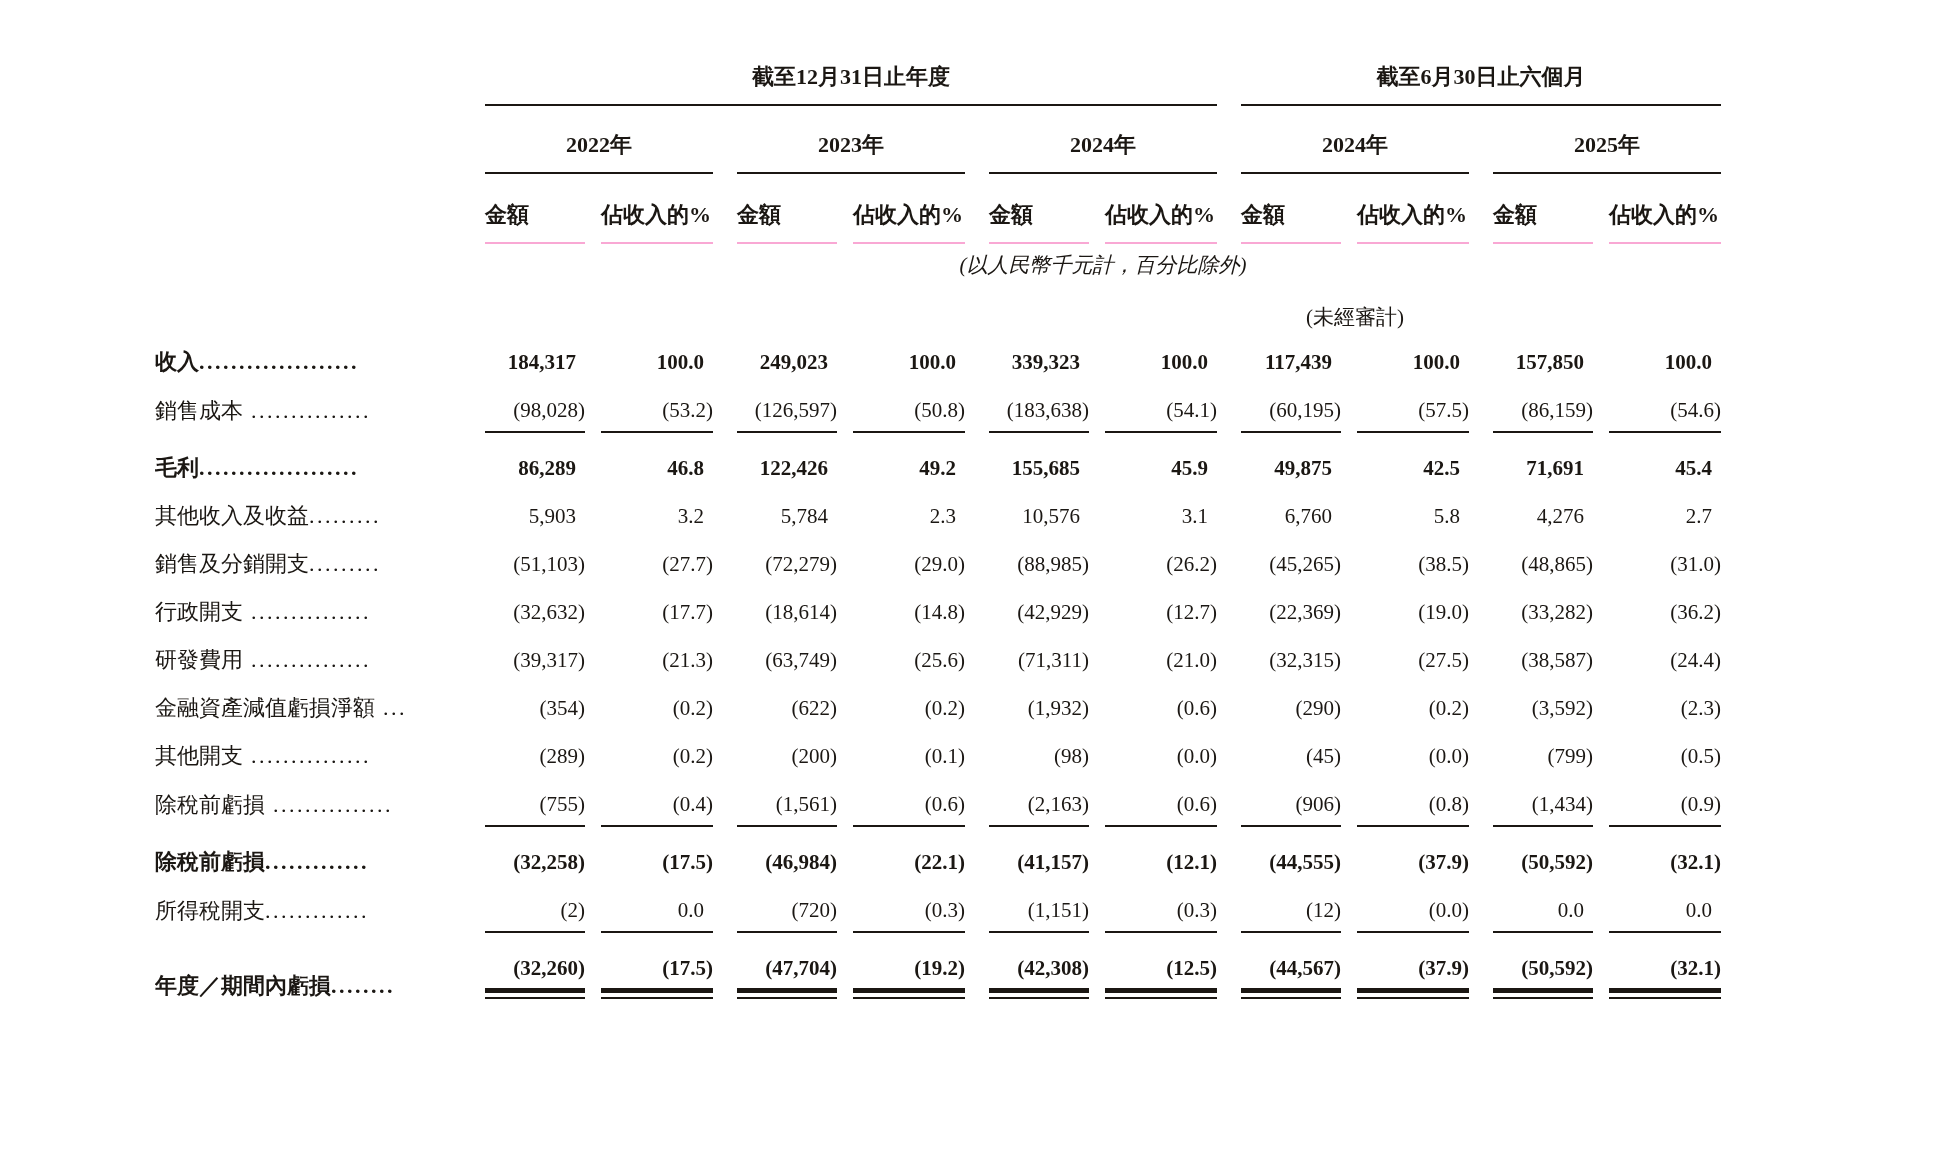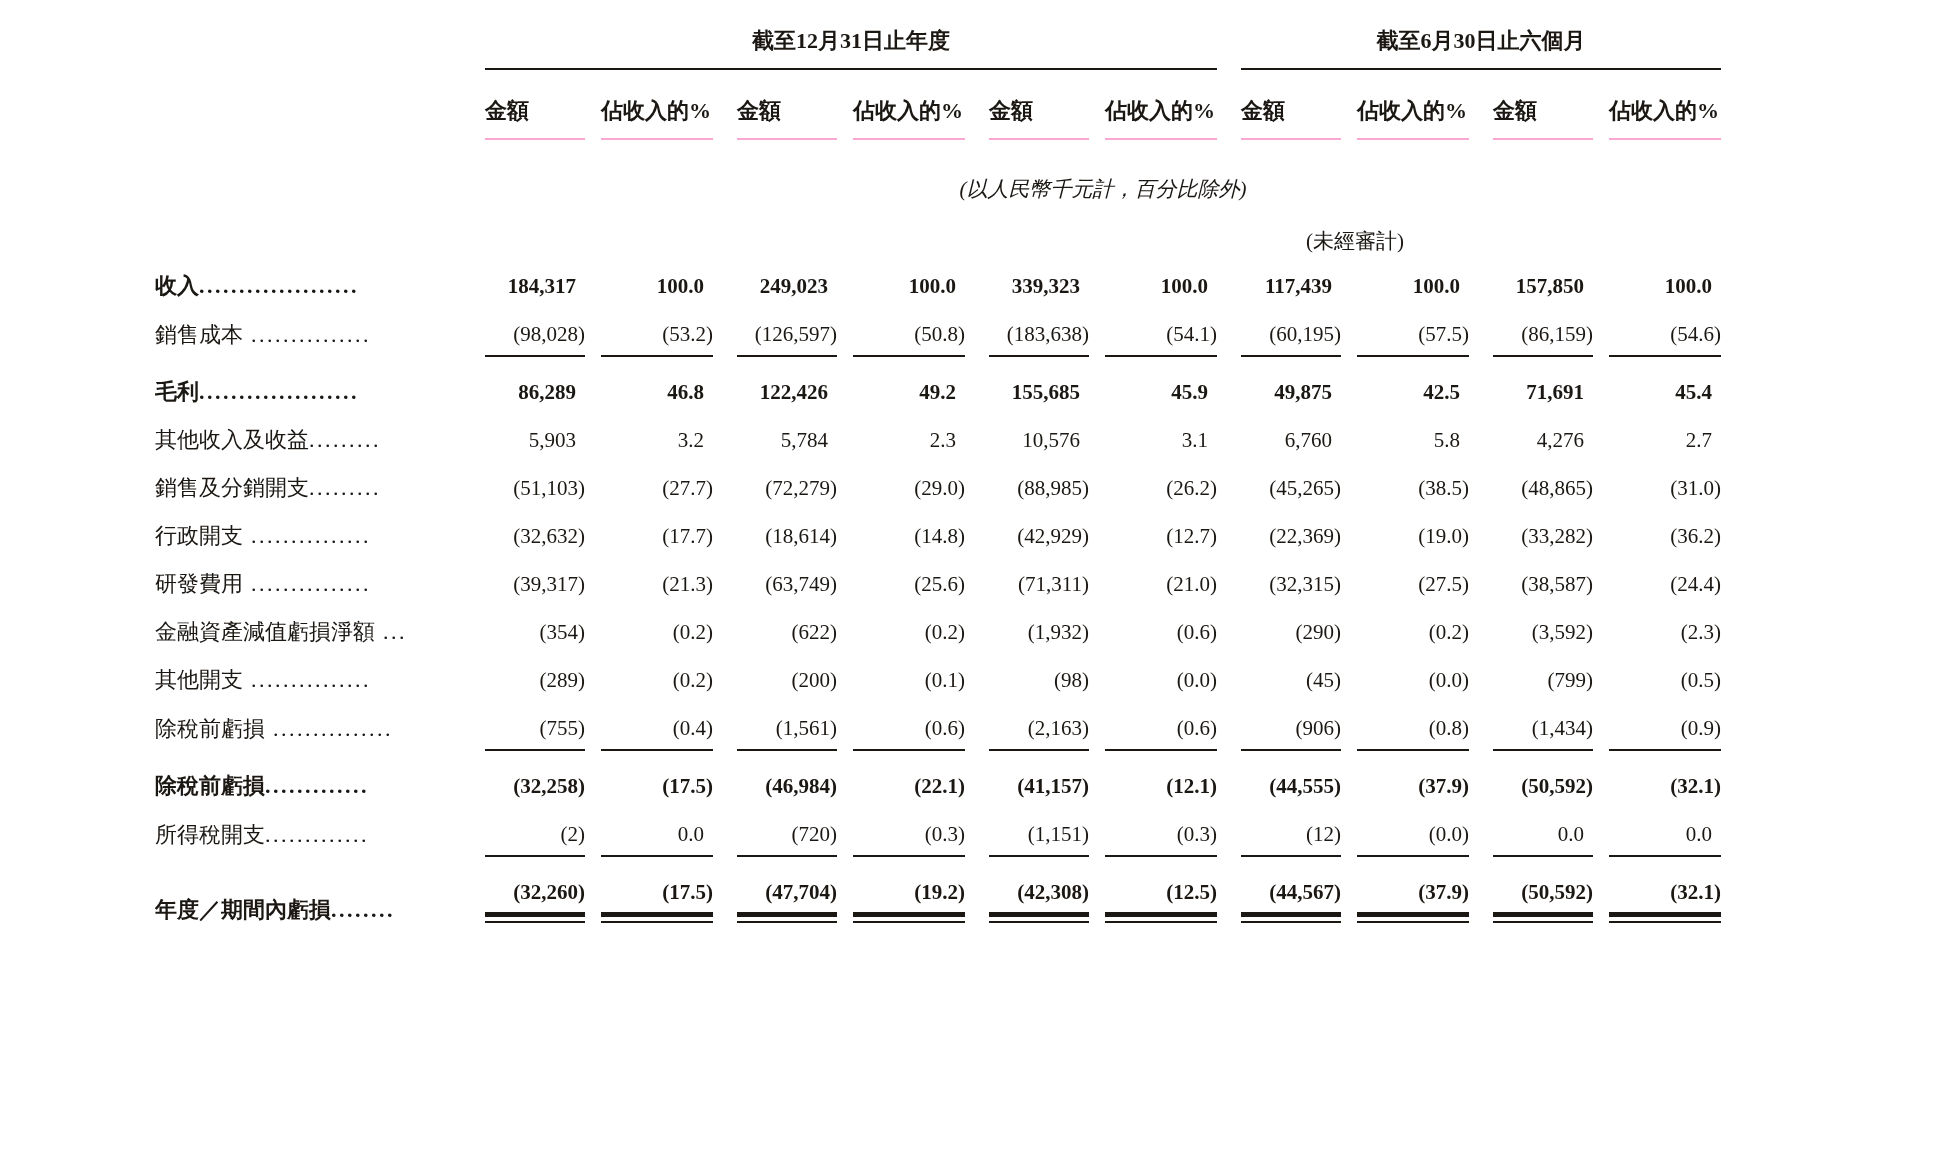--- a/index.html
+++ b/index.html
@@ -2,38 +2,38 @@
 <html><head>
 <meta charset="utf-8">
 <style>
   html,body{margin:0;padding:0;background:#ffffff;}
   body{
     width:1946px;height:1150px;position:relative;overflow:hidden;
     font-family:"Liberation Serif","DejaVu Serif",serif;
     color:#1b1713;
   }
   .sheet{position:absolute;left:155px;top:20px;}
-  table{border-collapse:separate;border-spacing:0;table-layout:fixed;}
+  table{border-collapse:separate;border-spacing:0;table-layout:fixed;margin-top:36px;}
   td{vertical-align:bottom;font-size:21px;line-height:26px;padding:13px 0 9px;}
   
   
   tr.sect td.section-cell{
     text-align:center;font-weight:bold;font-size:22px;
     padding:8px 0 14px;border-bottom:2px solid #1b1713;
   }
   tr.years td.year-cell{
     text-align:center;font-weight:bold;font-size:22px;
     padding:26px 0 14px;border-bottom:2px solid #1b1713;
   }
   tr.colh td.subhead{
     text-align:left;font-weight:bold;font-size:22px;
     padding:28px 0 14px;border-bottom:2px solid #f9a8d4;
   }
   tr.note td.note-cell{
-    text-align:center;font-style:italic;font-size:21px;padding:36px 0 6px;
+    text-align:center;font-style:italic;font-size:21px;padding:8px 0 6px;
   }
   tr.unaud td.unaudited-cell{
     text-align:center;font-size:21px;padding:20px 0 6px;font-family:Liberation Serif, serif;
   }
   
   td.label-cell{text-align:left;font-size:22px;white-space:nowrap;overflow:hidden;}
   td.val{text-align:right;white-space:nowrap;}
   span.noparen{padding-right:9px;display:inline-block;}
   .dots{letter-spacing:2.5px;font-weight:normal;}
   tr.bold td{font-weight:bold;}
@@ -70,20 +70,32 @@
         <col style="width:16px">
         <col style="width:112px">
     </colgroup>
     <thead>
       <tr class="sect">
         <td></td>
         <td class="section-cell" colspan="11">截至12月31日止年度</td>
         <td class="G"></td>
         <td class="section-cell" colspan="7">截至6月30日止六個月</td>
       </tr>
+      <tr class="years">
+        <td></td>
+        <td class="year-cell" colspan="3">2022年</td>
+        <td class="G"></td>
+        <td class="year-cell" colspan="3">2023年</td>
+        <td class="G"></td>
+        <td class="year-cell" colspan="3">2024年</td>
+        <td class="G"></td>
+        <td class="year-cell" colspan="3">2024年</td>
+        <td class="G"></td>
+        <td class="year-cell" colspan="3">2025年</td>
+      </tr>
       <tr class="colh">
         <td></td>
         <td class="subhead">金額</td>
         <td class="g"></td>
         <td class="subhead">佔收入的%</td>
         <td class="G"></td>
         <td class="subhead">金額</td>
         <td class="g"></td>
         <td class="subhead">佔收入的%</td>
         <td class="G"></td>

